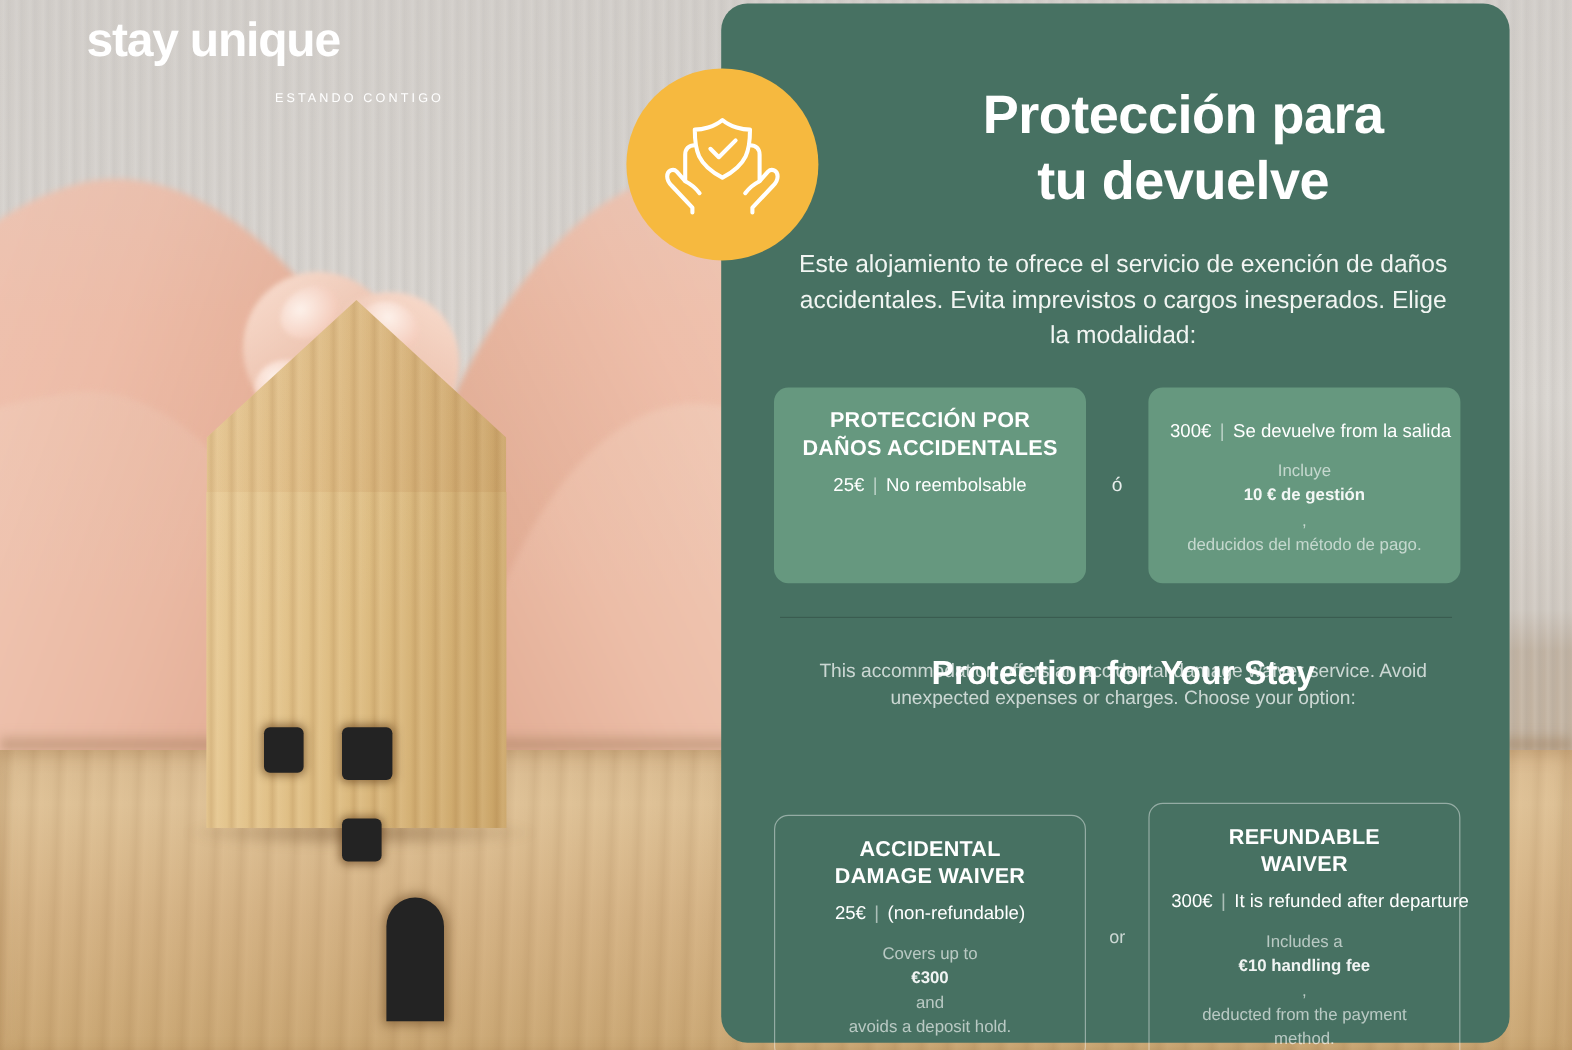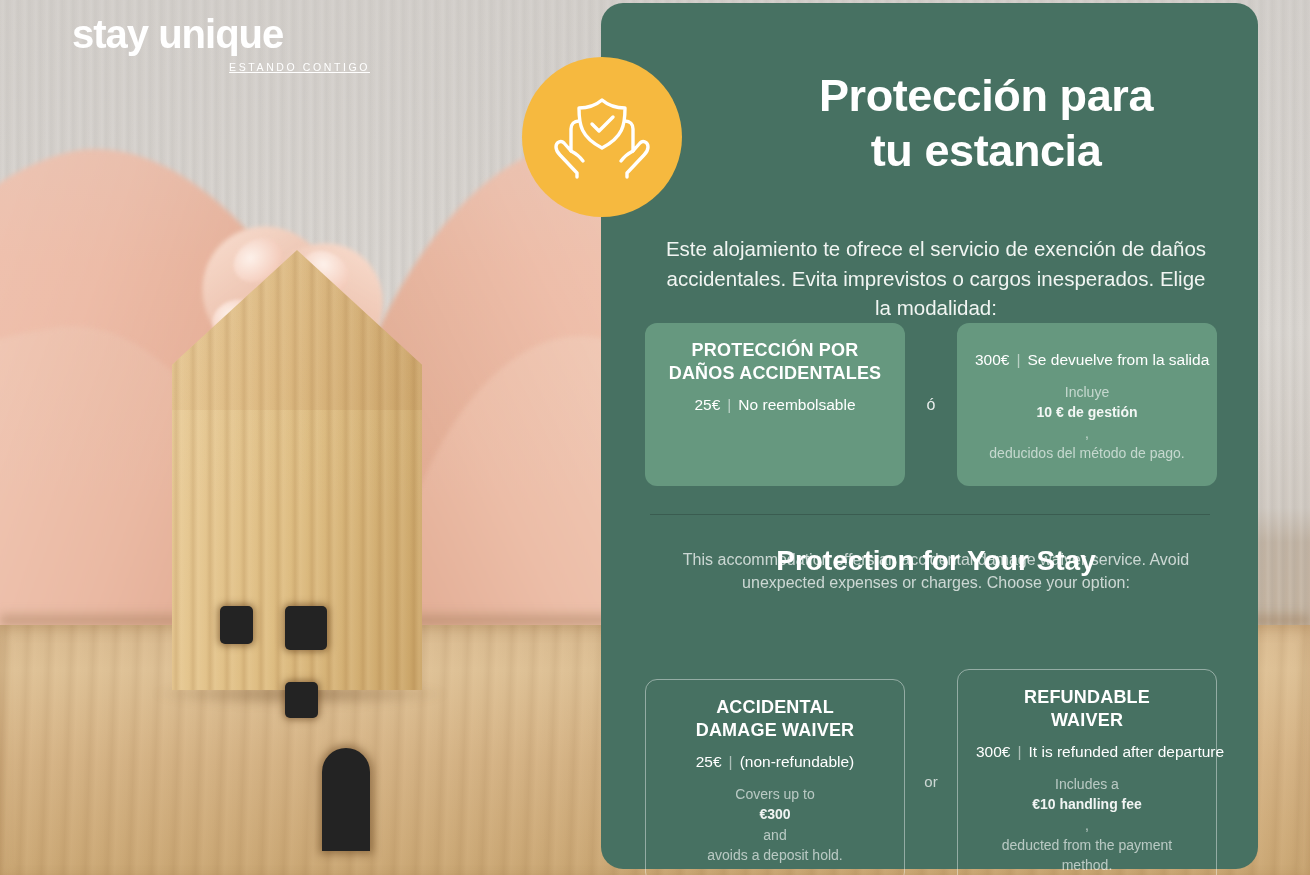--- a/index.html
+++ b/index.html
@@ -184,21 +184,20 @@
   }
   .title span { display: block; }
 
   .intro {
     position: absolute;
     left: 55px; top: 203px; width: 560px;
     text-align: center;
     font-size: 20.5px;
     line-height: 1.45;
     color: #f1f5f2;
-    margin-top: 28px;
   }
 
   
   .opt-row {
     position: absolute;
     display: flex; align-items: center; justify-content: center;
   }
   .opt-row.es { left: 44px; top: 320px; width: 572px; gap: 0; }
   .opt-row.en { left: 44px; top: 666px; width: 572px; gap: 0; }
 
@@ -261,22 +260,22 @@
     color: rgba(255,255,255,0.72);
   }
 
   
   .logo { position: absolute; left: 72px; top: 14px; width: 300px; }
   .logo-wordmark {
     font-size: 40px; font-weight: bold; color: #ffffff;
     letter-spacing: -1px; line-height: 1;
   }
   .logo-tag {
-    margin-top: 7px; text-align: right; padding-right: 2px;
-    font-size: 10.5px; color: #ffffff; letter-spacing: 2.6px; text-decoration: underline;
+    margin-top: 22px; text-align: right; padding-right: 2px;
+    font-size: 10.5px; color: #ffffff; letter-spacing: 2.6px;
   }
 </style>
 </head>
 <body>
 
 <div id="stage">
 
   <div class="photo">
     <div class="hand hand-left"></div>
     <div class="hand hand-left-2"></div>
@@ -325,21 +324,21 @@
         <path d="M72 30 C 77 30, 80 33, 80 38 L80 60 L87 52 C 90 49, 95 51, 95 56 C 95 59, 93 62, 91 64 L74 82 L74 86"></path>
         <path d="M80 60 C 76 62, 71 66, 68 70"></path>
       </svg>
     </span>
   </div>
 
   <div class="panel-inner">
 
     <div class="title">
       <span>Protección para</span>
-      <span>tu estancia</span>
+      <span>tu devuelve</span>
     </div>
 
     <div class="intro">Este alojamiento te ofrece el servicio de exención de daños accidentales. Evita imprevistos o cargos inesperados. Elige la modalidad:</div>
 
     <div class="opt-row es">
 
       <div class="card filled">
         <div class="card-title">
           <span>PROTECCIÓN POR</span>
           <span>DAÑOS ACCIDENTALES</span>

